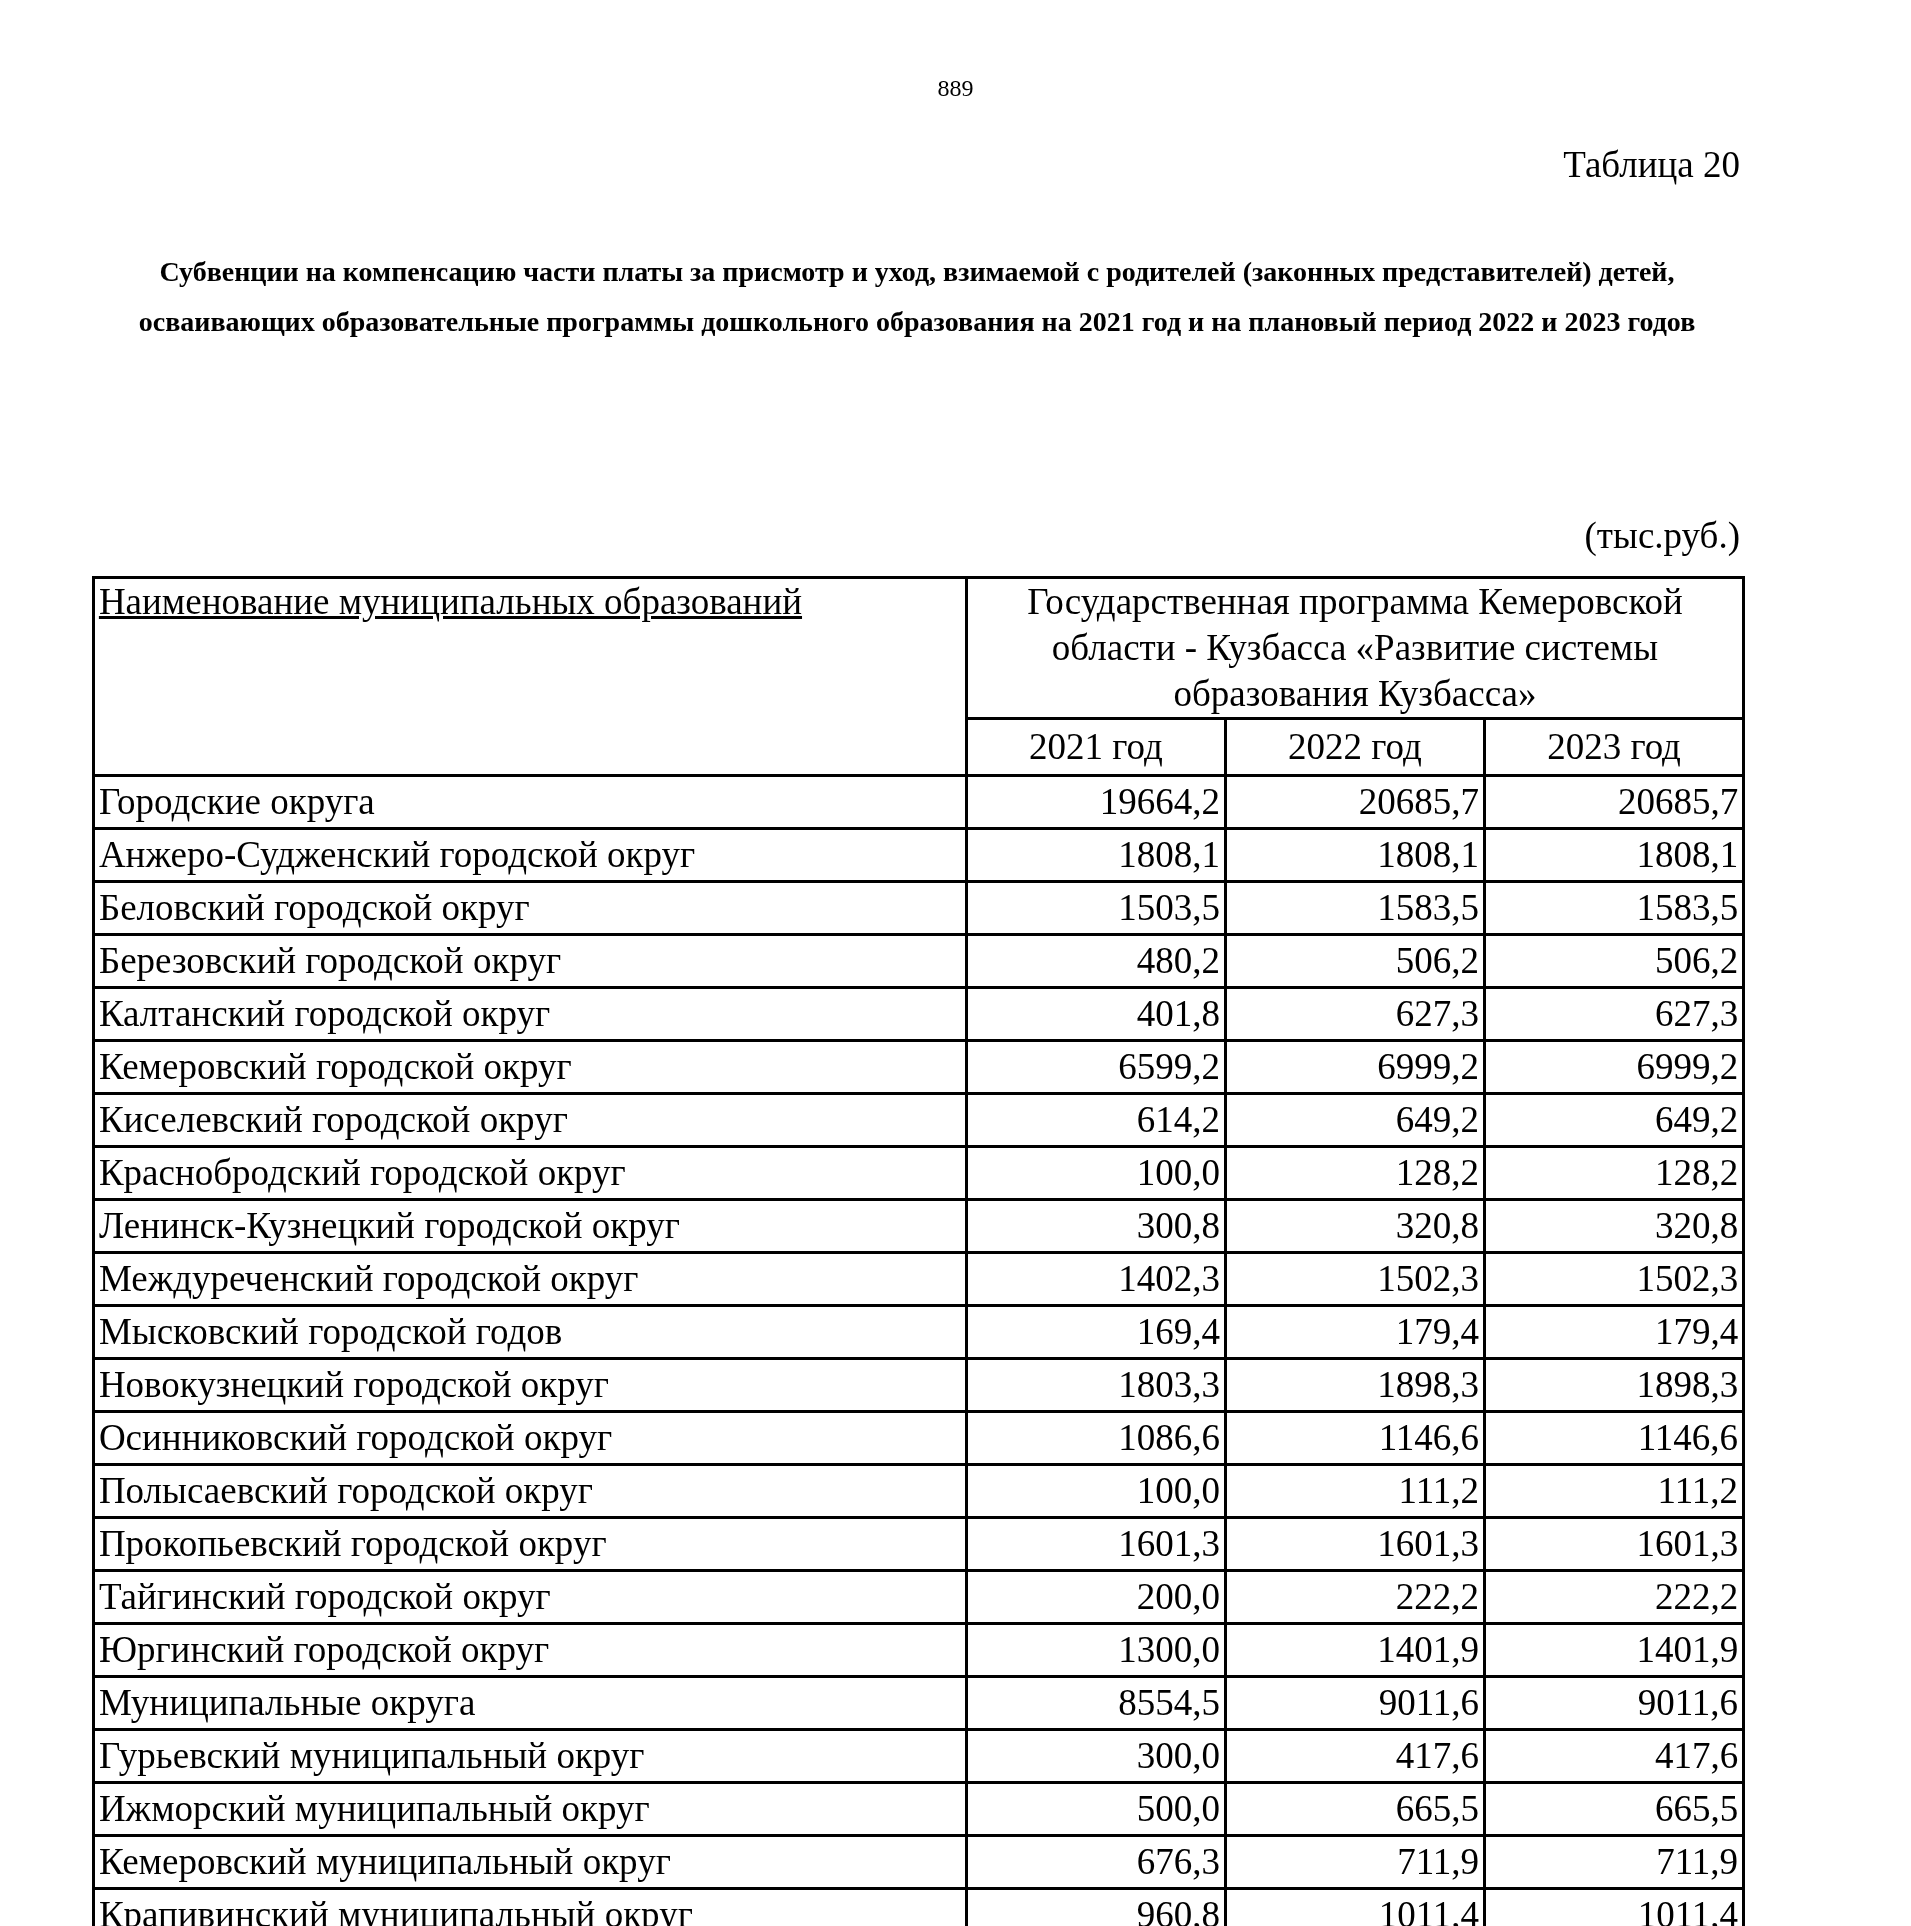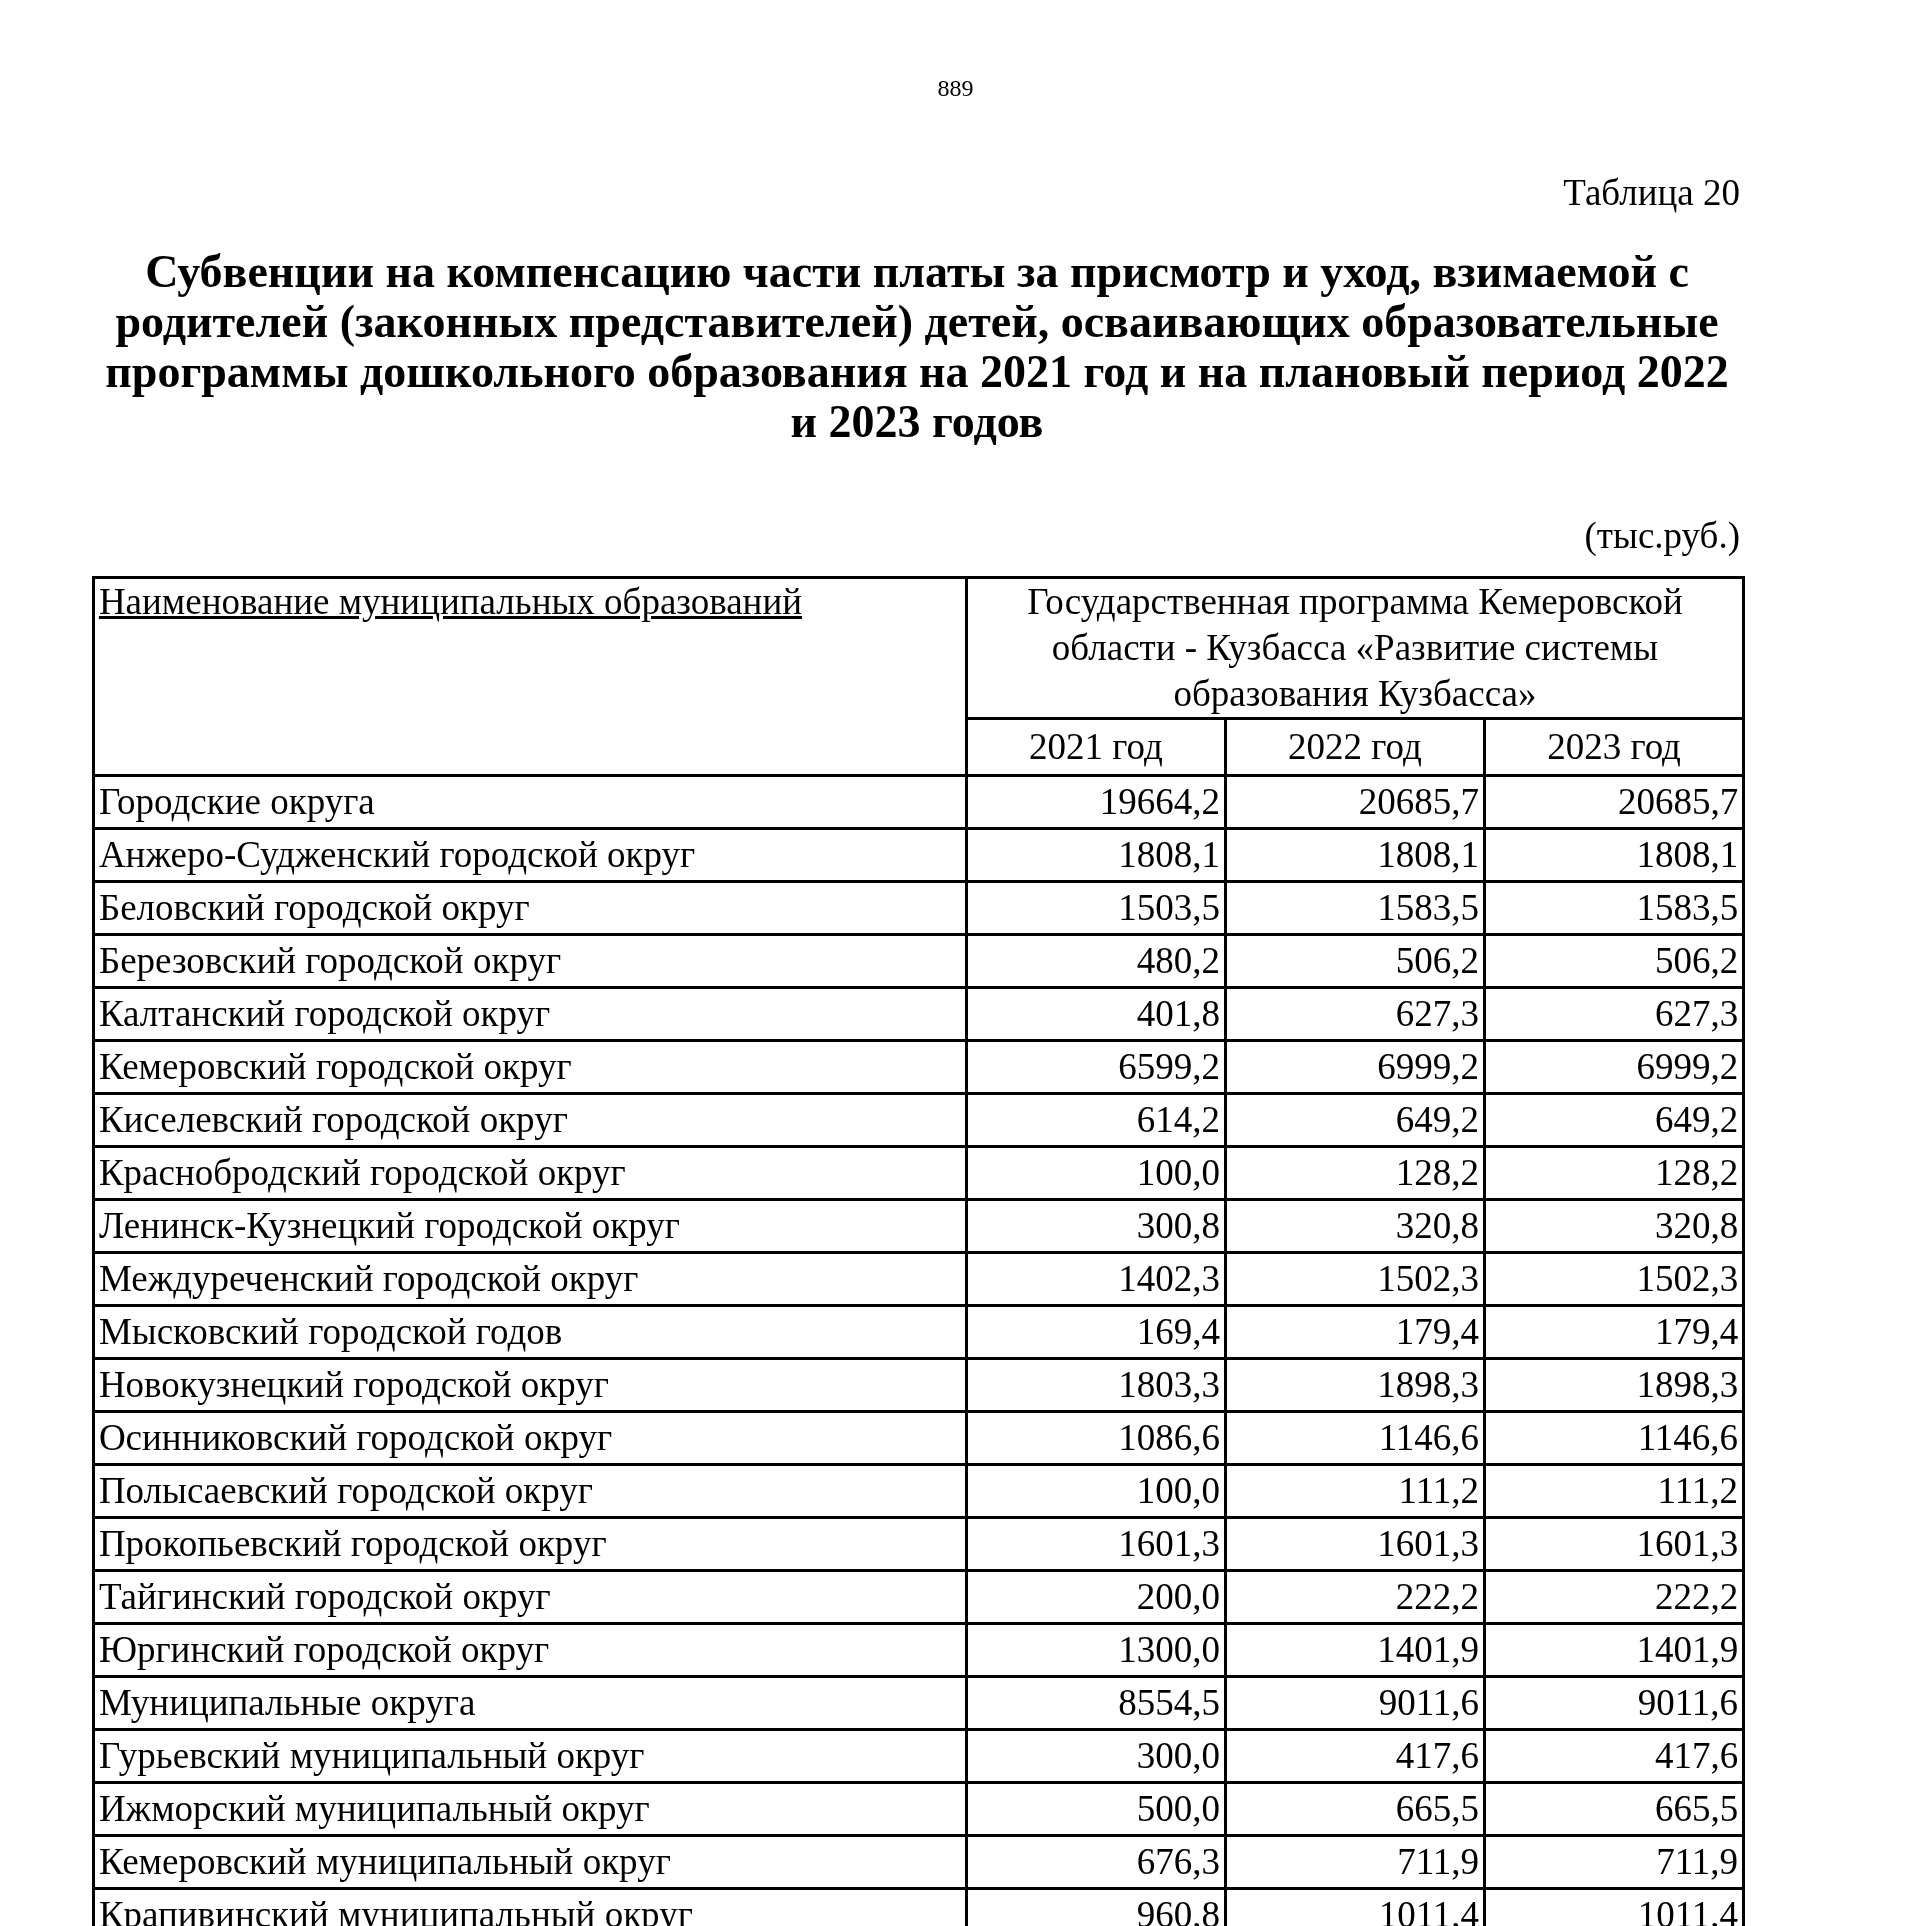--- a/index.html
+++ b/index.html
@@ -21,30 +21,29 @@
       left: 0;
       width: 100%;
       text-align: center;
       font-size: 24px;
     }
     .table-label {
       position: absolute;
       top: 143px;
       right: 171px;
       font-size: 37px;
-      margin-top: 28px;
     }
     .doc-title {
       position: absolute;
       top: 247px;
       left: 89px;
       width: 1656px;
       text-align: center;
       font-weight: bold;
-      font-size: 46px;
+      font-size: 28px;
       line-height: 50px;
     }
     .units {
       position: absolute;
       top: 514px;
       right: 171px;
       font-size: 37px;
     }
     table.data-table {
       position: absolute;

